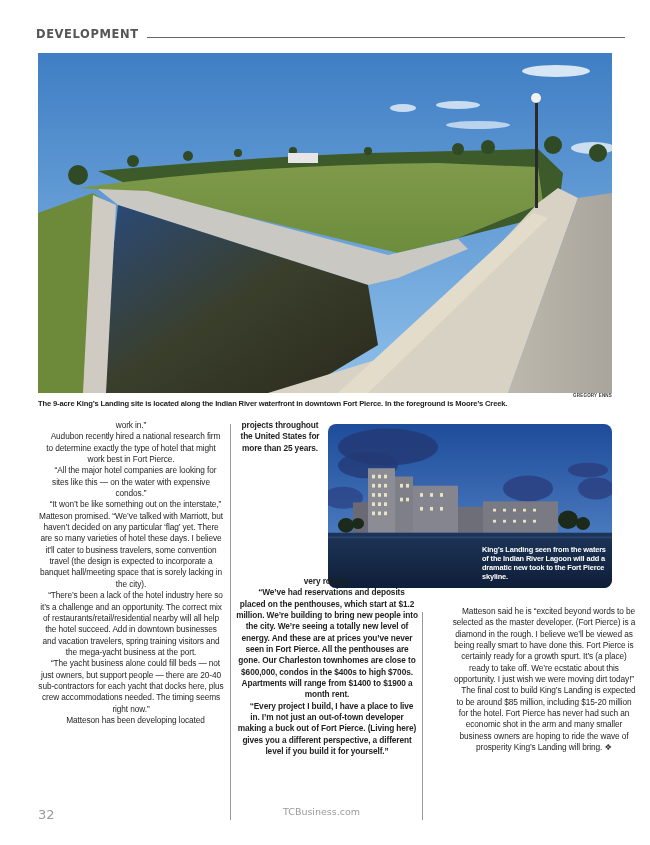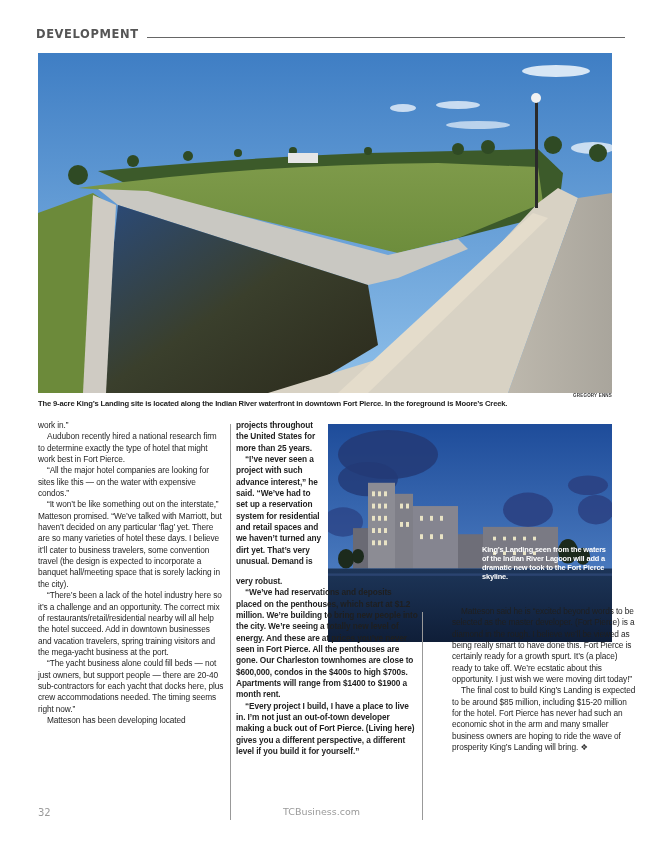--- a/index.html
+++ b/index.html
@@ -9,36 +9,36 @@
     .section-header { position: absolute; left: 36px; top: 26px; width: 589px; height: 16px; display: flex; align-items: center; }
     .section-label { font-family: "DejaVu Sans", sans-serif; font-weight: bold; font-size: 11.5px; letter-spacing: 0.6px; color: #555; }
     .section-rule { flex: 1; height: 1px; background: #666; margin-left: 8px; margin-top: 6px; }
 
     .hero { position: absolute; left: 38px; top: 53px; width: 574px; height: 340px; overflow: hidden; }
     .hero svg { display: block; width: 100%; height: 100%; }
     .photo-credit { position: absolute; right: 38px; top: 393px; font-size: 4.5px; font-weight: bold; color: #333; letter-spacing: 0.2px; }
     .hero-caption { position: absolute; left: 38px; top: 399px; width: 580px; font-size: 7.6px; font-weight: bold; color: #222; letter-spacing: -0.15px; }
 
     .col { position: absolute; font-size: 8.3px; line-height: 11.35px; color: #1f1f1f; letter-spacing: -0.1px; }
-    .col p { text-indent: 9px; text-align: left; }
+    .col p { text-indent: 9px; text-align: center; }
     .col p.cont { text-indent: 0; }
     .col1 { left: 38px; top: 420px; width: 186px; }
     .col2 { left: 236px; top: 420px; width: 88px; font-weight: bold; }
     .col2b { left: 236px; top: 576px; width: 182px; font-weight: bold; }
     .col3 { left: 452px; top: 606px; width: 184px; }
 
     .divider { position: absolute; width: 1px; background: #999; }
     .div1 { left: 230px; top: 424px; height: 396px; }
     .div2 { left: 422px; top: 612px; height: 208px; }
 
-    .inset { position: absolute; left: 328px; top: 424px; width: 284px; height: 218px; overflow: hidden; }
+    .inset { position: absolute; left: 328px; top: 424px; width: 284px; height: 164px; overflow: hidden; border-radius: 8px; }
     .inset svg { display: block; width: 100%; height: 100%; }
     .inset-caption { position: absolute; left: 154px; top: 121px; width: 130px; font-size: 7.4px; line-height: 9px; font-weight: bold; color: #ffffff; letter-spacing: -0.15px; }
 
-    .page-number { position: absolute; left: 38px; top: 807px; font-family: "DejaVu Sans", sans-serif; font-size: 10px; color: #9a9a9a; }
+    .page-number { position: absolute; left: 38px; top: 807px; font-family: "DejaVu Sans", sans-serif; font-size: 13px; color: #9a9a9a; }
     .site-url { position: absolute; left: 283px; top: 806px; font-family: "DejaVu Sans", sans-serif; font-size: 9.5px; color: #9a9a9a; }
     .end-mark { color: #333; }
   </style>
 </head>
 <body>
 
 <div class="section-header">
   <span class="section-label">DEVELOPMENT</span>
   <span class="section-rule"></span>
 </div>
@@ -106,21 +106,20 @@
   <p>“It won’t be like something out on the interstate,” Matteson promised. “We’ve talked with Marriott, but haven’t decided on any particular ‘flag’ yet. There are so many varieties of hotel these days. I believe it’ll cater to business travelers, some convention travel (the design is expected to incorporate a banquet hall/meeting space that is sorely lacking in the city).</p>
   <p>“There’s been a lack of the hotel industry here so it’s a challenge and an opportunity. The correct mix of restaurants/retail/residential nearby will all help the hotel succeed. Add in downtown businesses and vacation travelers, spring training visitors and the mega-yacht business at the port.</p>
   <p>“The yacht business alone could fill beds — not just owners, but support people — there are 20-40 sub-contractors for each yacht that docks here, plus crew accommodations needed. The timing seems right now.”</p>
   <p>Matteson has been developing located</p>
 </div>
 
 <div class="divider div1"></div>
 
 <div class="col col2">
   <p class="cont">projects throughout the United States for more than 25 years.</p>
-  <p>“I’ve never seen a project with such advance interest,” he said. “We’ve had to set up a reservation system for residential and retail spaces and we haven’t turned any dirt yet. That’s very unusual. Demand is</p>
 </div>
 
 <div class="inset">
   <svg viewBox="0 0 284 178" preserveAspectRatio="none">
     <defs>
       <linearGradient id="nsky" x1="0" y1="0" x2="0" y2="1">
         <stop offset="0" stop-color="#1e4c9a"></stop>
         <stop offset="1" stop-color="#5e8fcf"></stop>
       </linearGradient>
       <linearGradient id="nwater" x1="0" y1="0" x2="0" y2="1">

